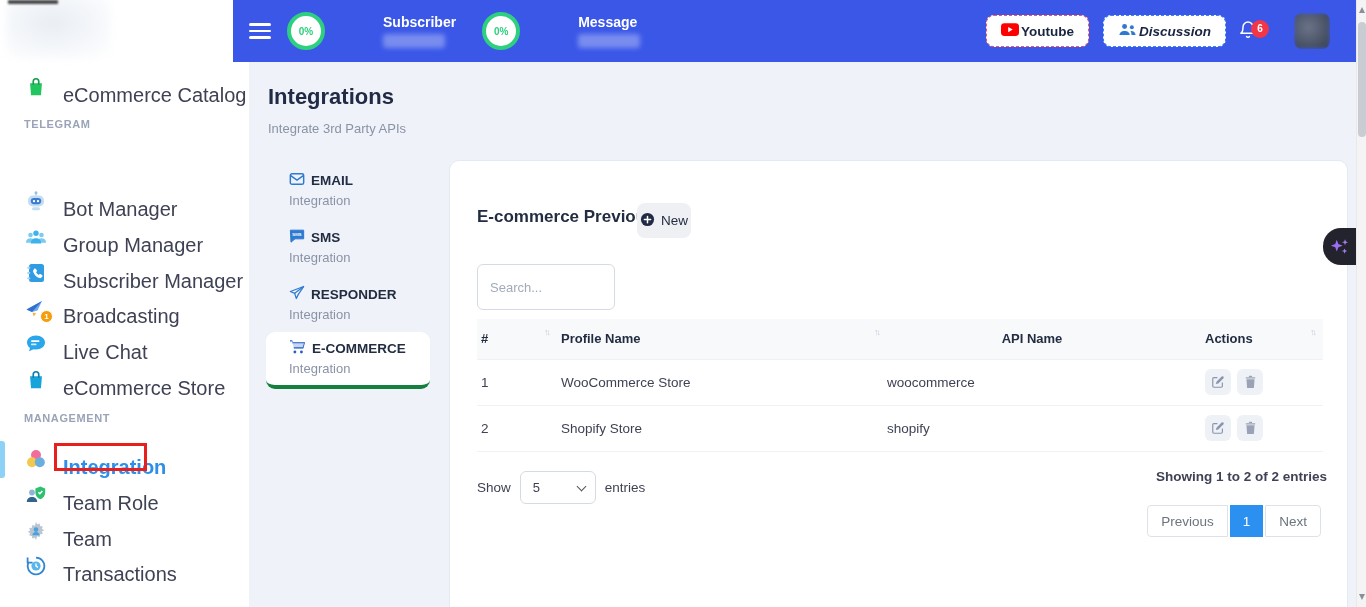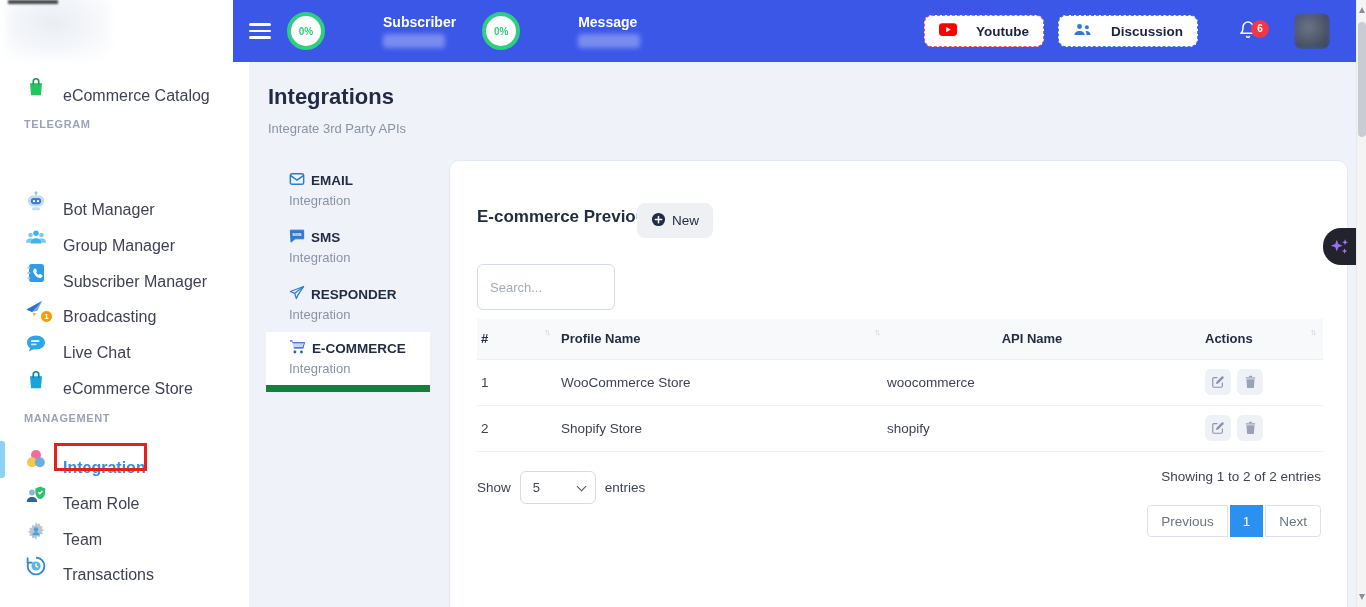--- a/index.html
+++ b/index.html
@@ -4,63 +4,63 @@
 <style>
   * { margin:0; padding:0; box-sizing:border-box; }
   html,body { width:1366px; height:607px; overflow:hidden; font-family:"Liberation Sans", sans-serif; background:#fff; }
 
   
   .sidebar { position:absolute; left:0; top:0; width:233px; height:607px; background:#fff; z-index:5; }
   .logo-blur { position:absolute; left:6px; top:-6px; width:104px; height:64px; border-radius:12px;
                background:radial-gradient(ellipse at 45% 45%, #e9edf3 0%, #f6f8fb 60%, rgba(255,255,255,0) 100%); filter:blur(4px); }
   .logo-smudge { position:absolute; left:8px; top:0; width:50px; height:4px; background:#1b1b1b; opacity:.8; filter:blur(1.2px); }
   .srow { position:absolute; left:0; width:100%; height:30px; display:flex; align-items:center; padding-left:24px; gap:15px; cursor:pointer; }
-  .srow .lbl { font-size:16px; color:#3f4254; white-space:nowrap;margin-top:17px; }
+  .srow .lbl { font-size:20px; color:#3f4254; white-space:nowrap;margin-top:17px; }
   .srow .icon { width:24px; height:24px; display:flex; align-items:center; justify-content:center; position:relative; flex:0 0 24px; }
   .ssec { position:absolute; left:24px; font-size:11px; font-weight:bold; letter-spacing:.6px; color:#9aa3b8; }
   .active-bar { position:absolute; left:0; top:441px; width:5px; height:37px; background:#8ed1f6; border-radius:0 3px 3px 0; }
   .annotation-box { position:absolute; left:54px; top:443px; width:93px; height:28px; border:3px solid #e8201d; z-index:20; pointer-events:none; }
   .integration-lbl { color:#2e8ee8 !important; font-weight:bold; }
   .icon-badge { position:absolute; right:-5px; bottom:-3px; width:13px; height:13px; border-radius:50%; background:#f59e0b;
                 color:#fff; font-size:8px; font-weight:bold; display:flex; align-items:center; justify-content:center; border:1px solid #fff; }
 
   
   .topbar { position:absolute; left:233px; top:0; width:1123px; height:62px; background:#3a57e8; display:flex; align-items:center; padding:0 26px 0 16px; }
   .hamburger { width:22px; display:flex; flex-direction:column; gap:4px; cursor:pointer; margin-right:16px; }
   .hamburger span { display:block; height:2.5px; background:#fff; border-radius:2px; }
   .tstat { display:flex; align-items:center; gap:10px; margin-right:26px; }
   .tstat .ring { width:38px; height:38px; border-radius:50%; background:#fff; border:4px solid #2ecf7f; box-shadow:inset 0 0 0 2px #fff;
                  display:flex; align-items:center; justify-content:center; font-size:10px; font-weight:bold; color:#2ecf7f; }
   .tstat .tcol { display:flex; flex-direction:column; gap:4px;margin-left:48px; }
   .tstat .tlabel { color:#fff; font-weight:bold; font-size:14px; }
   .blur-chip { width:62px; height:14px; border-radius:3px; background:rgba(255,255,255,.32); filter:blur(2.5px); }
   .tspacer { flex:1; }
-  .tbtn { height:32px; display:flex; align-items:center; gap:19px; background:#fff; border-radius:8px; padding:0 14px;
+  .tbtn { height:32px; display:flex; align-items:center; gap:2px; background:#fff; border-radius:8px; padding:0 14px;
           font-size:13.5px; font-weight:bold; color:#1a2340; cursor:pointer; }
   .tbtn.youtube { border:1.5px dashed #f4536a; margin-right:14px; }
-  .tbtn.discussion { border:1.5px dashed #3b82f6; margin-right:40px; }
+  .tbtn.discussion { border:1.5px dashed #3b82f6; margin-right:12px;font-style:italic; }
   .bell-wrap { position:relative; margin-right:36px; cursor:pointer; }
   .bell-badge { position:absolute; right:-11px; top:2px; min-width:18px; height:18px; border-radius:50%; background:#f23648;
                 color:#fff; font-size:10px; font-weight:bold; display:flex; align-items:center; justify-content:center; }
   .avatar { width:36px; height:36px; border-radius:8px; overflow:hidden; }
   .avatar .blur { width:100%; height:100%; background:radial-gradient(circle at 40% 40%, #6b7488, #454e61 70%, #3b4254); filter:blur(2px); }
 
   
   .main { position:absolute; left:233px; top:62px; width:1123px; height:545px; background:#eff3f9; overflow:hidden;margin-left:16px; }
   .page-title { position:absolute; left:19px; top:22px; font-size:22px; font-weight:bold; color:#222b45; }
   .page-sub { position:absolute; left:19px; top:59px; font-size:13px; color:#8a92a6; }
 
   .subnav-item { position:absolute; left:17px; width:164px; padding:7px 0 9px 23px; cursor:pointer; }
   .subnav-item .t1 { display:flex; align-items:center; gap:6px; font-size:13.5px; font-weight:bold; color:#232d42; }
   .subnav-item .t2 { margin-top:4px; font-size:13px; color:#8a92a6; }
-  .subnav-item.active { background:#fff; border-bottom:7px solid #15803d; }
+  .subnav-item.active { background:#fff; border-bottom:4px solid #15803d;border-radius:9px; }
 
   .card { position:absolute; left:200px; top:98px; width:899px; height:540px; background:#fff; border:1px solid #e4eaf2; border-radius:10px; }
   .panel-heading { position:absolute; left:27px; top:46px; font-size:17px; font-weight:bold; color:#232d42; }
-  .new-btn { position:absolute; left:187px; top:42px; width:76px; height:35px; background:#eef0f4; border:none; border-radius:8px;
+  .new-btn { position:absolute; left:187px; top:42px; width:54px; height:35px; background:#eef0f4; border:none; border-radius:8px;
              display:flex; align-items:center; justify-content:center; gap:6px; font-size:13.5px; color:#232d42; cursor:pointer; font-family:inherit; }
   .search-input { position:absolute; left:27px; top:103px; width:138px; height:46px; border:1px solid #d5dbe5; border-radius:6px;
                   padding:0 12px; font-size:13px; color:#3f4254; font-family:inherit; outline:none; }
   .search-input::placeholder { color:#a3aab9; }
 
   .dtable { position:absolute; left:27px; top:158px; width:846px; border-collapse:collapse; table-layout:fixed; }
   .dtable col.c1 { width:80px; } .dtable col.c2 { width:330px; } .dtable col.c3 { width:290px; } .dtable col.c4 { width:146px; }
   .dtable th { background:#f8f9fb; height:40px; text-align:left; font-size:13px; font-weight:bold; color:#232d42; padding:0 0 0 4px; position:relative; }
   .dtable th.center { text-align:center; padding-left:0; }
   .dtable th.actions { padding-left:28px; }
@@ -71,21 +71,21 @@
   .sort-ic { position:absolute; right:8px; top:8px; font-size:9px; color:#c5cbd6; letter-spacing:-2px; }
   .act-btn { display:inline-flex; width:26px; height:26px; background:#eef1f6; border:none; border-radius:6px;
              align-items:center; justify-content:center; cursor:pointer; margin-right:6px; vertical-align:middle; }
 
   .show-row { position:absolute; left:27px; top:310px; display:flex; align-items:center; gap:9px; font-size:13.5px; color:#3f4254; }
   .sel-wrap { position:relative; }
   .entries-select { width:76px; height:33px; border:1px solid #d5dbe5; border-radius:6px; background:#fff; font-size:13px; color:#3f4254;
                     padding:0 0 0 12px; appearance:none; -webkit-appearance:none; font-family:inherit; cursor:pointer; }
   .sel-chev { position:absolute; right:11px; top:12px; width:7px; height:7px; border-right:1.6px solid #555; border-bottom:1.6px solid #555;
               transform:rotate(45deg); pointer-events:none; }
-  .summary { position:absolute; top:308px; right:26px; font-size:13.5px; color:#3f4254; }
+  .summary { position:absolute; top:308px; right:20px; font-size:13.5px; color:#3f4254;font-weight:bold; }
   .pager { position:absolute; top:344px; right:26px; display:flex; gap:2px;justify-content:space-between; }
   .pg-btn { height:32px; background:#fff; border:1px solid #dde2ea; color:#6c757d; font-size:13.5px; padding:0 13px;
             display:flex; align-items:center; cursor:pointer; font-family:inherit; }
   .pg-btn.prev { border-radius:4px 0 0 4px; }
   .pg-btn.next { border-radius:0 4px 4px 0; }
   .pg-btn.current { background:#2b90f0; border-color:#2b90f0; color:#fff; padding:0 12px; }
 
   
   .ai-fab { position:absolute; right:10px; top:228px; width:33px; height:37px; background:#23232e; border-radius:18px 0 0 18px;
             display:flex; align-items:center; justify-content:center; cursor:pointer; z-index:30; }

